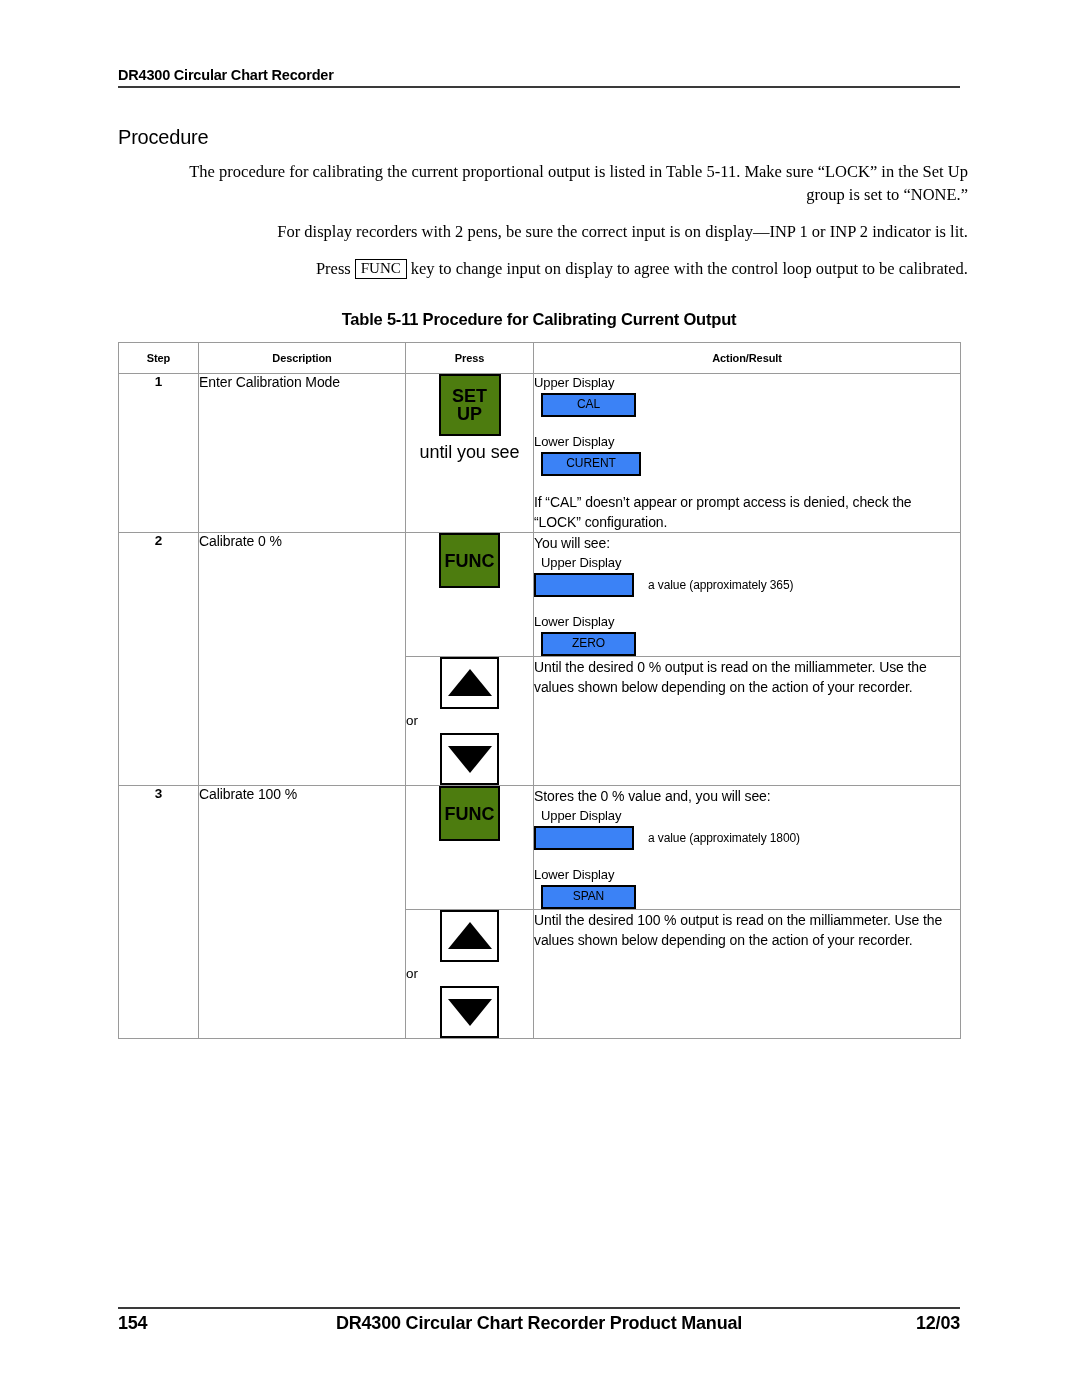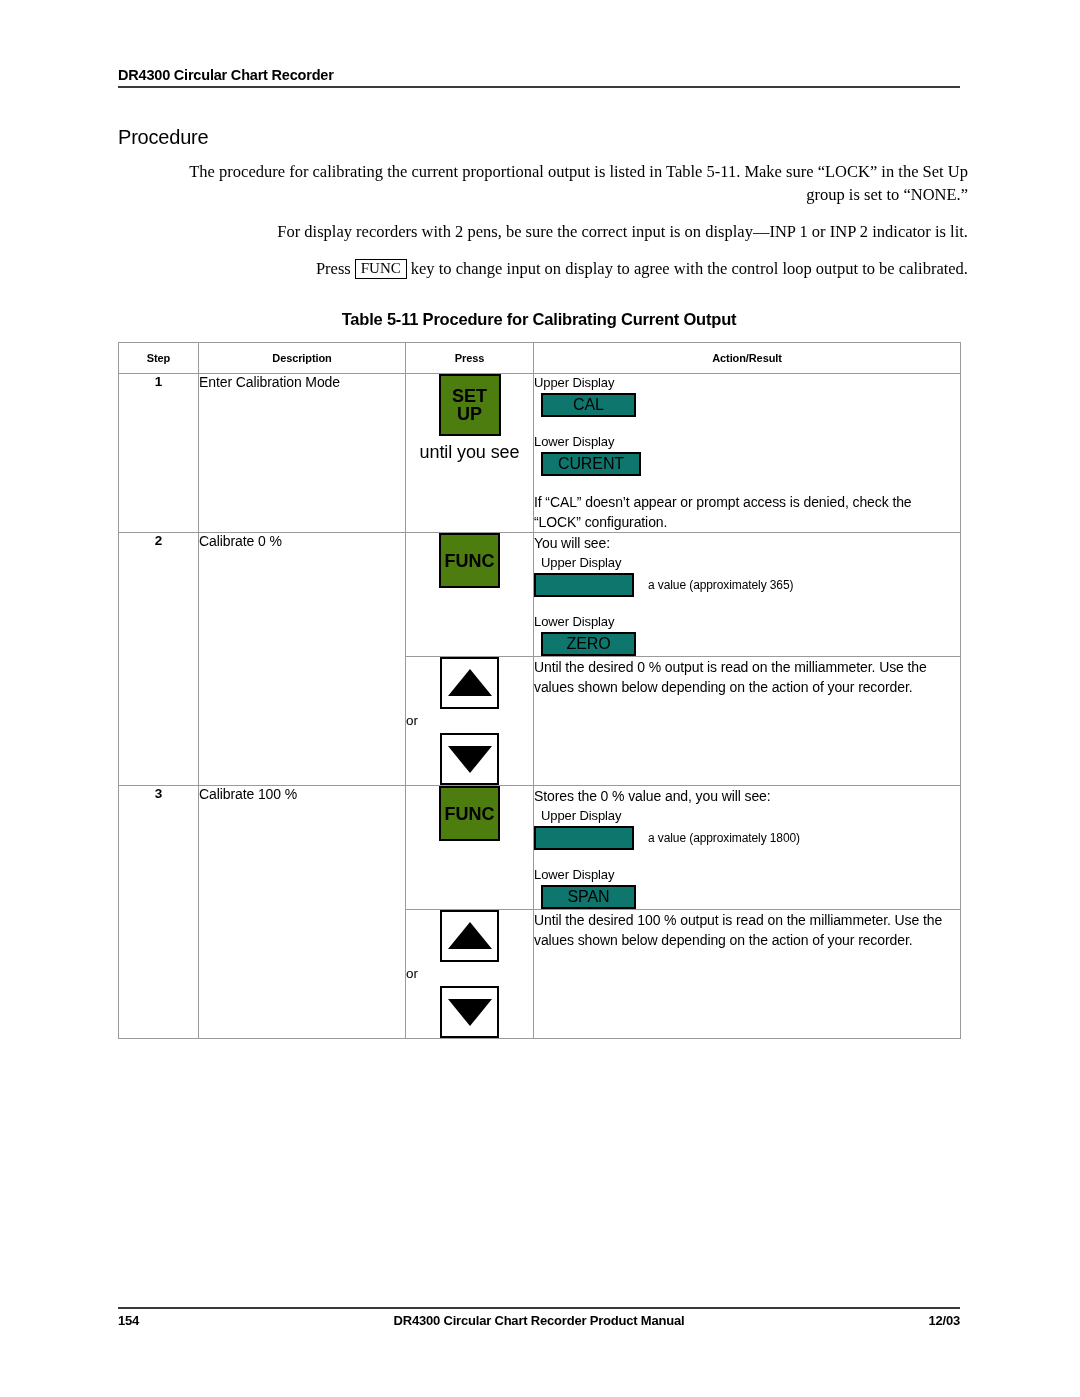--- a/index.html
+++ b/index.html
@@ -208,26 +208,26 @@
 
   
   .disp-label {
     font-size: 13px;
     line-height: 17px;
     letter-spacing: -0.1px;
   }
   .disp-box {
     display: inline-block;
     border: 2.4px solid #000;
-    background: #0f766e;
+    background: #3b82f6;
     box-sizing: border-box;
     height: 24px;
     min-width: 95px;
     text-align: center;
-    font-size: 16px;
+    font-size: 12px;
     line-height: 19px;
     padding: 0 8px;
     vertical-align: middle;
   }
   .disp-box.wide { min-width: 100px; }
   .disp-box.empty { min-width: 100px; }
   .disp-row { margin-top: 2px; white-space: nowrap; }
   .disp-side {
     display: inline-block;
     font-size: 12px;
@@ -247,21 +247,21 @@
     width: 842px;
     border-bottom: 2.5px solid #3a3a3a;
   }
   .footer {
     position: absolute;
     left: 118px;
     top: 1313px;
     width: 842px;
     height: 22px;
     font-weight: bold;
-    font-size: 13px;
+    font-size: 18px;
     letter-spacing: -0.2px;
   }
   .footer .f-left   { position: absolute; left: 0;  top: 0; }
   .footer .f-center { position: absolute; left: 0; right: 0; text-align: center; top: 0; }
   .footer .f-right  { position: absolute; right: 0; top: 0; }
 </style>
 </head>
 <body>
 
 <div class="page">

